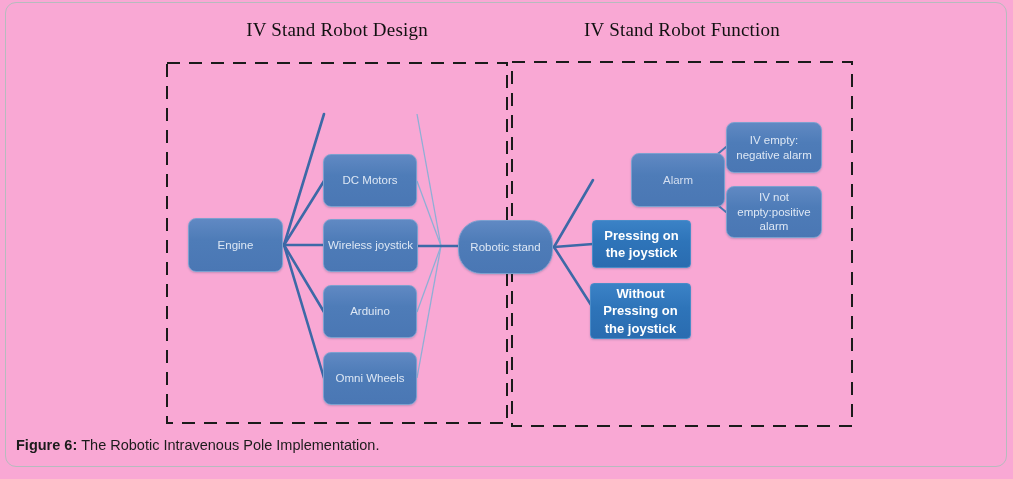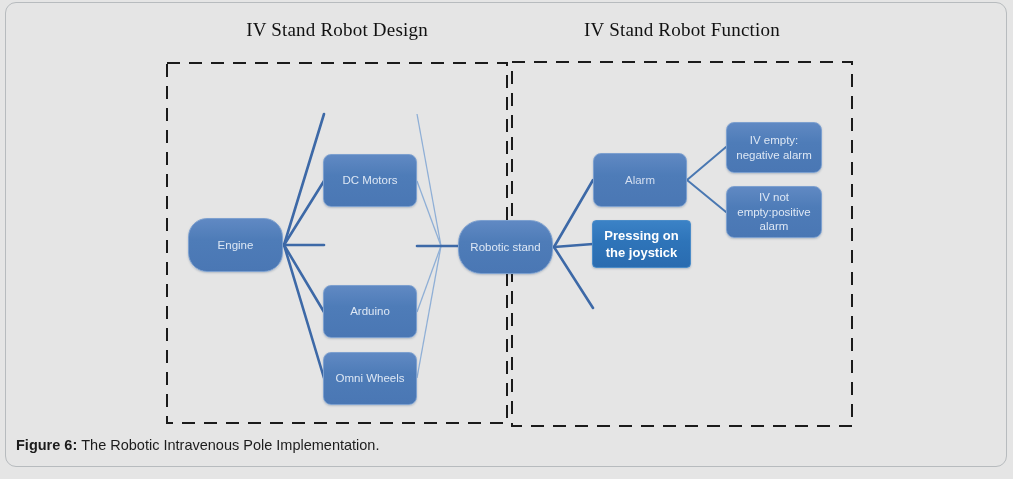--- a/index.html
+++ b/index.html
@@ -1,19 +1,19 @@
 <!DOCTYPE html>
 <html><head>
 <meta charset="utf-8">
 <style>
   html,body{margin:0;padding:0;background:#ffffff;}
   #stage{
     position:relative;
     width:1013px;height:479px;
-    background:#e5e5e5;
+    background:#f9a8d4;
     font-family:"Liberation Sans","DejaVu Sans",sans-serif;
     overflow:hidden;
   }
   .outer-frame{
     position:absolute;left:5px;top:2px;width:1000px;height:463px;
     border:1.5px solid #b7bbbe;border-radius:11px;
     pointer-events:none;
   }
   .section-title{
     position:absolute;top:19px;height:24px;
@@ -36,21 +36,21 @@
     line-height:1.3;
     padding:2px 3px;box-sizing:border-box;
     box-shadow:0 1px 2px rgba(40,70,110,0.25);
   }
   .node.emphasis{
     background:linear-gradient(180deg,#3b82c6 0%,#2e74b9 45%,#2a6cb0 100%);
     border:1px solid #4b8cc8;
     border-radius:4px;
     color:#ffffff;font-weight:bold;font-size:13px;line-height:1.32;
   }
-  .node.alarm{color:#d4dff0;}
+  .node.alarm{color:#d4dff0;margin-left:38px;}
   .node.small-text{font-size:11.5px;line-height:1.28;}
   #caption{
     position:absolute;left:0;top:437px;width:1013px;
     text-align:left;font-size:14.5px;color:#1c1c1c;padding-left:16px;
   }
   #caption .cap-label{font-weight:bold;}
   #caption .cap-text{margin-left:4px;}
 </style>
 </head>
 <body>
@@ -88,30 +88,32 @@
       <line x1="554" y1="247" x2="593" y2="244"></line>
       <line x1="554" y1="247" x2="593" y2="308"></line>
     </g>
 
     <g stroke="#4a78b2" stroke-width="2" stroke-linecap="round">
       <line x1="687" y1="180" x2="726" y2="147"></line>
       <line x1="687" y1="180" x2="726" y2="212"></line>
     </g>
   </svg>
 
-  <div class="node" style="left:188px;top:218px;width:95px;height:54px;border-radius:19px;">Engine</div>
+  <div class="node" style="left:188px;top:218px;width:95px;height:54px;">Engine</div>
 
   <div class="node" style="left:323px;top:154px;width:94px;height:53px;">DC Motors</div>
+  <div class="node" style="left:323px;top:219px;width:95px;height:53px;">Wireless joystick</div>
   <div class="node" style="left:323px;top:285px;width:94px;height:53px;">Arduino</div>
   <div class="node" style="left:323px;top:352px;width:94px;height:53px;border-radius:8px;">Omni Wheels</div>
 
   <div class="node" style="left:458px;top:220px;width:95px;height:54px;border-radius:23px;">Robotic stand</div>
 
   <div class="node alarm" style="left:593px;top:153px;width:94px;height:54px;">Alarm</div>
   <div class="node emphasis" style="left:592px;top:220px;width:99px;height:48px;">Pressing on the joystick</div>
+  <div class="node emphasis" style="left:590px;top:283px;width:101px;height:56px;">Without Pressing on the joystick</div>
 
   <div class="node small-text" style="left:726px;top:122px;width:96px;height:51px;">IV empty: negative alarm</div>
   <div class="node small-text" style="left:726px;top:186px;width:96px;height:52px;">IV not empty:positive alarm</div>
 
   <div id="caption">
     <span class="cap-label">Figure 6:</span><span class="cap-text">The Robotic Intravenous Pole Implementation.</span>
   </div>
 
 </div>
 

